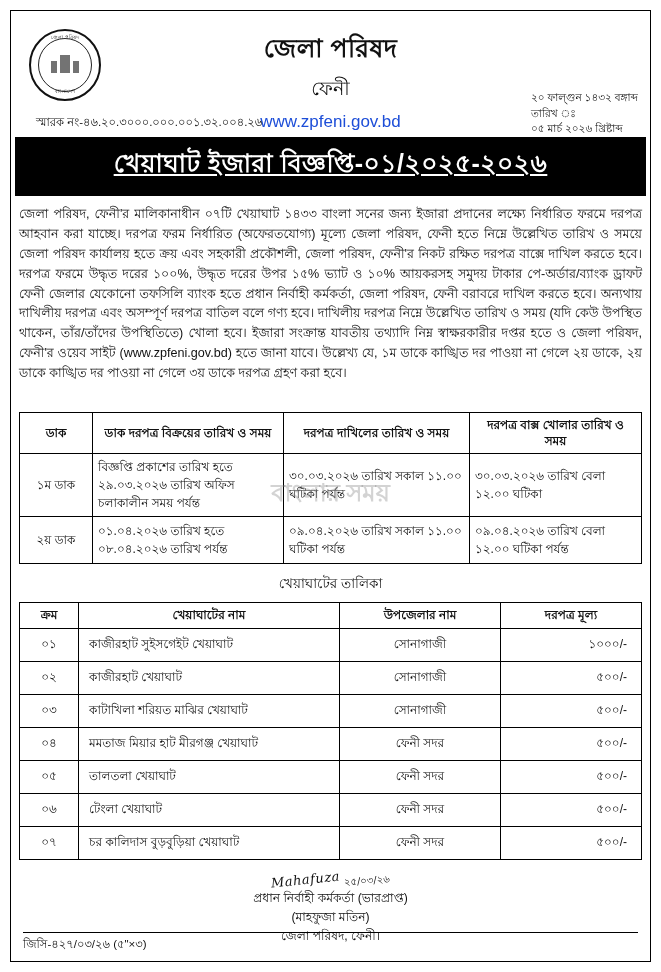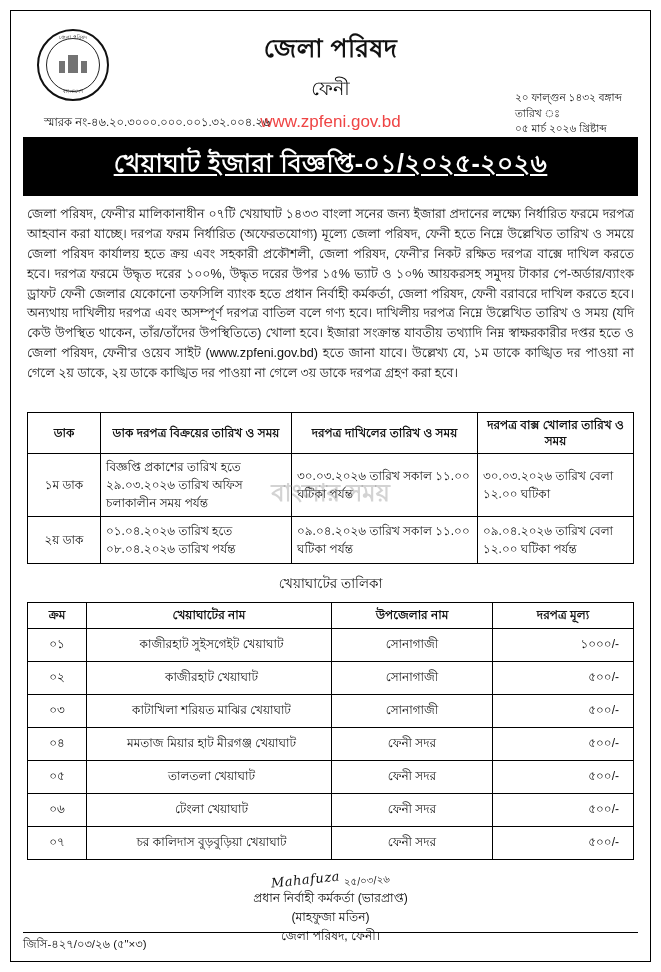--- a/index.html
+++ b/index.html
@@ -20,21 +20,21 @@
   }
   .sheet {
     position: absolute;
     left: 10px;
     top: 10px;
     right: 10px;
     bottom: 10px;
     border: 1px solid #000;
     background: #fff;
     box-sizing: border-box;
-    padding: 8px 12px;
+    padding: 8px 4px;
   }
   
   .header {
     position: relative;
     height: 118px;
   }
   .logo {
     position: absolute;
     left: 14px;
     top: 10px;
@@ -92,33 +92,33 @@
     color: #111;
     letter-spacing: .5px;
   }
   .h-sub {
     font-size: 19px;
     color: #111;
     margin-top: 2px;
   }
   .h-url {
     font-size: 17px;
-    color: #ef4444;
+    color: #1d4ed8;
     margin-top: 6px;
   }
   .memo {
     position: absolute;
     left: 21px;
     bottom: 4px;
     font-size: 11.5px;
     color: #111;
   }
   .dateblock {
     position: absolute;
-    right: 16px;
+    right: 8px;
     bottom: 0px;
     font-size: 10.5px;
     color: #111;
     text-align: left;
     line-height: 1.5;
   }
 
   
   .banner {
     background: #000;
@@ -175,21 +175,21 @@
     white-space: nowrap;
     pointer-events: none;
   }
   .list-title {
     text-align: center;
     font-size: 13.5px;
     color: #111;
     margin: 9px 0 6px;
   }
   .ghat td { height: 24px; }
-  .ghat td.name { padding-left: 10px; text-align: center; }
+  .ghat td.name { padding-left: 10px; }
   .ghat td.price { text-align: right; padding-right: 14px; }
 
   
   .sig {
     margin-top: 10px;
     text-align: center;
     font-size: 12.2px;
     line-height: 1.55;
     color: #111;
   }

